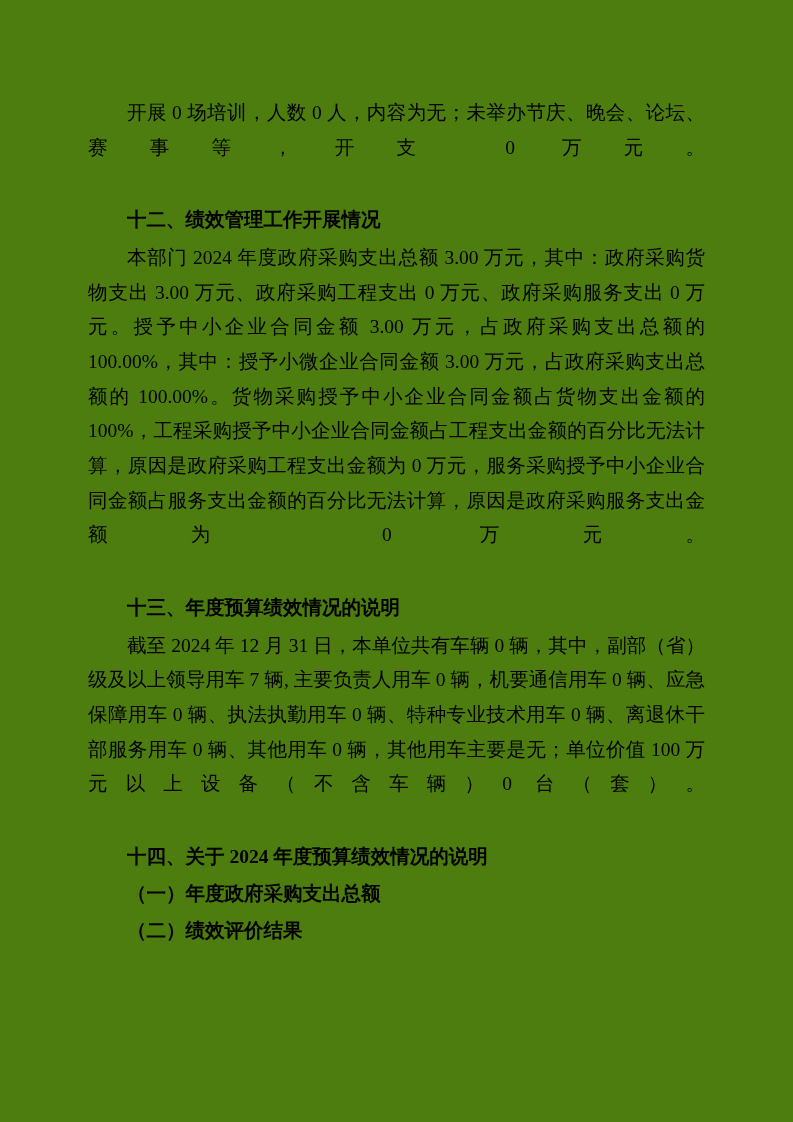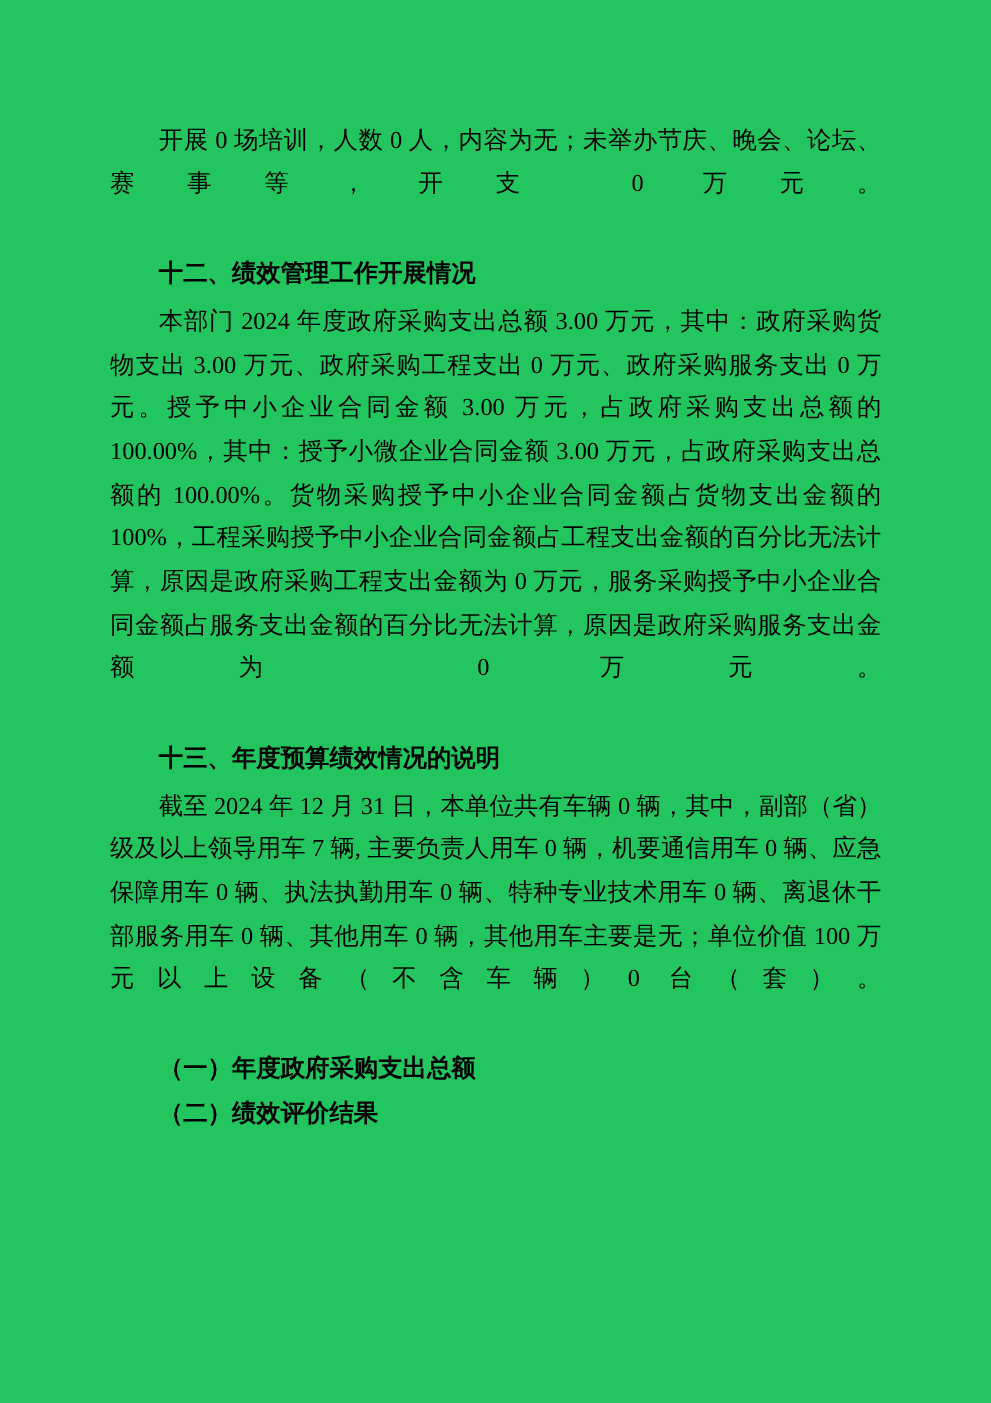--- a/index.html
+++ b/index.html
@@ -3,21 +3,21 @@
 <meta charset="utf-8">
 <style>
   html, body {
     margin: 0;
     padding: 0;
     background: #f0f0f0;
   }
   .page {
     width: 793px;
     height: 1122px;
-    background: #22c55e;
+    background: #4d7c0f;
     margin: 0 auto;
     position: relative;
     box-sizing: border-box;
     padding: 96px 88px 0 88px;
     font-family: "Liberation Serif", "DejaVu Serif", serif;
     color: #000000;
     overflow: hidden;
   }
   .doc-body {
     font-size: 19.5px;
@@ -62,20 +62,21 @@
     <p class="para spread">开展 0 场培训，人数 0 人，内容为无；未举办节庆、晚会、论坛、赛事等，开支 0 万元。</p>
 
     <p class="heading">十二、绩效管理工作开展情况</p>
 
     <p class="para spread">本部门 2024 年度政府采购支出总额 3.00 万元，其中：政府采购货物支出 3.00 万元、政府采购工程支出 0 万元、政府采购服务支出 0 万元。授予中小企业合同金额 3.00 万元，占政府采购支出总额的 100.00%，其中：授予小微企业合同金额 3.00 万元，占政府采购支出总额的 100.00%。货物采购授予中小企业合同金额占货物支出金额的 100%，工程采购授予中小企业合同金额占工程支出金额的百分比无法计算，原因是政府采购工程支出金额为 0 万元，服务采购授予中小企业合同金额占服务支出金额的百分比无法计算，原因是政府采购服务支出金额为 0 万元。</p>
 
     <p class="heading">十三、年度预算绩效情况的说明</p>
 
     <p class="para spread">截至 2024 年 12 月 31 日，本单位共有车辆 0 辆，其中，副部（省）级及以上领导用车 7 辆, 主要负责人用车 0 辆，机要通信用车 0 辆、应急保障用车 0 辆、执法执勤用车 0 辆、特种专业技术用车 0 辆、离退休干部服务用车 0 辆、其他用车 0 辆，其他用车主要是无；单位价值 100 万元以上设备（不含车辆）0 台（套）。</p>
 
+    <p class="heading">十四、关于 2024 年度预算绩效情况的说明</p>
 
     <p class="subheading">（一）年度政府采购支出总额</p>
 
 
     <p class="subheading">（二）绩效评价结果</p>
 
   </div>
 </div>
 
 </body></html>

